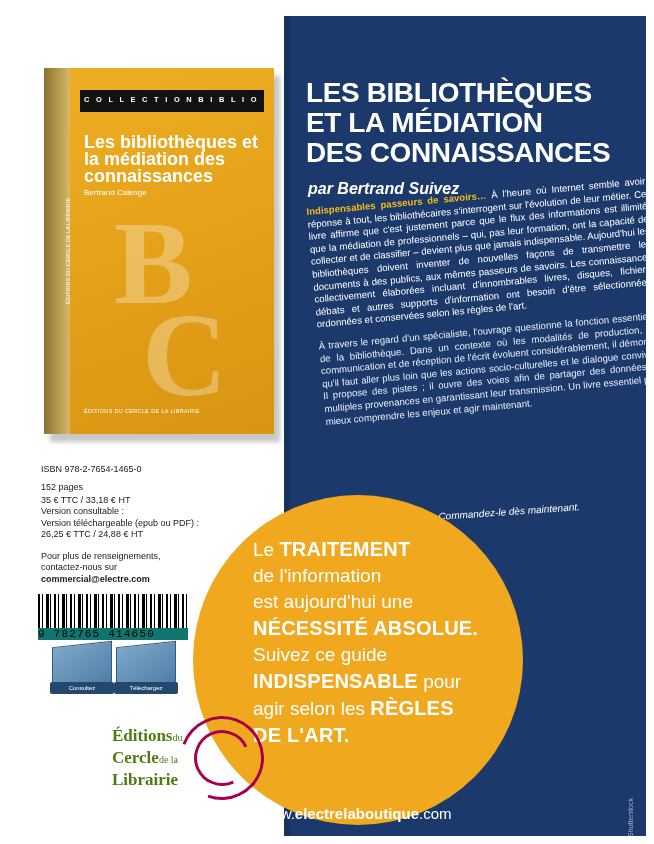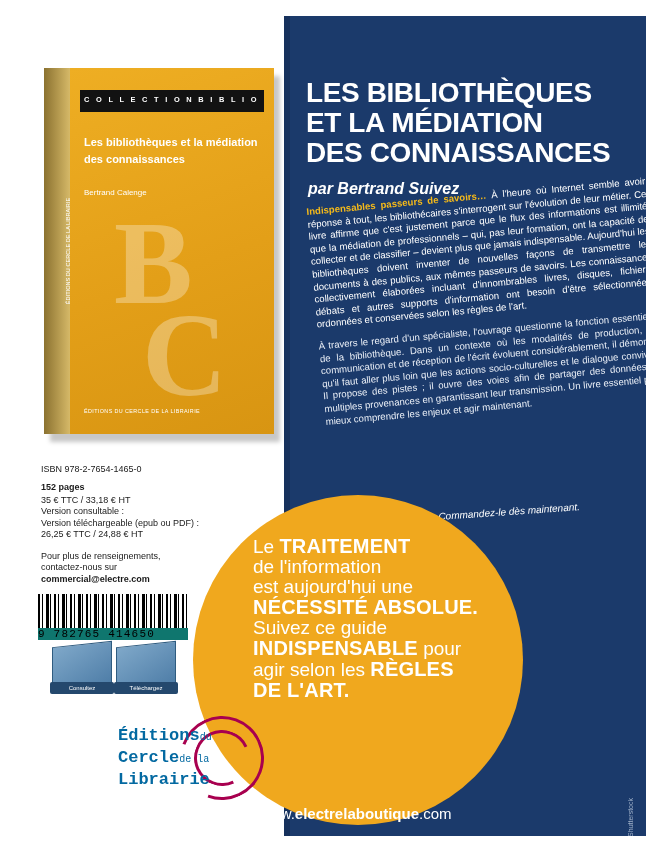--- a/index.html
+++ b/index.html
@@ -98,21 +98,21 @@
     border-radius:50%;
     background:#f0a81e;
     box-shadow:0 0 0 0 rgba(0,0,0,0);
   }
   .circle-text{
     position:absolute;
     left:245px;top:528px;
     width:265px;
     color:#ffffff;
     font-size:19px;
-    line-height:20px;
+    line-height:26px;
     font-weight:bold;
   }
   .circle-text .reg{font-weight:normal;}
   .circle-text .sc{
     font-weight:bold;
     font-size:20px;
     letter-spacing:0.2px;
   }
   
   .url{
@@ -166,21 +166,21 @@
     font-size:7.4px;
     letter-spacing:2.3px;
     font-weight:bold;
     white-space:nowrap;
     overflow:hidden;
   }
   .book-title{
     position:absolute;left:40px;top:66px;width:176px;
     color:#ffffff;
     font-weight:bold;
-    font-size:11px;
+    font-size:18px;
     line-height:17px;
   }
   .book-author{
     position:absolute;left:40px;top:120px;
     color:#ffffff;
     font-size:8px;
   }
   .bc-mono{
     position:absolute;left:44px;top:150px;
     width:190px;height:200px;
@@ -210,21 +210,21 @@
     white-space:nowrap;
     text-align:center;
   }
   
   .isbn{
     position:absolute;left:33px;top:456px;
     font-size:9px;color:#1a1a1a;
   }
   .pages{
     position:absolute;left:33px;top:474px;
-    font-size:9px;color:#1a1a1a;font-weight:bold;text-align:center;
+    font-size:9px;color:#1a1a1a;font-weight:normal;text-align:center;
   }
   .prices{
     position:absolute;left:33px;top:487px;width:230px;
     font-size:9px;color:#1a1a1a;line-height:11.4px;
   }
   .contact{
     position:absolute;left:33px;top:543px;width:230px;
     font-size:9px;color:#1a1a1a;line-height:11.4px;
   }
   .contact b{font-weight:bold;}
@@ -290,23 +290,23 @@
   }
   .logo .ring2{
     position:absolute;left:86px;top:16px;
     width:50px;height:50px;
     border-radius:50%;
     border:3px solid #a8004f;
     border-right-color:transparent;
     transform:rotate(20deg);
   }
   .logo-text{
-    position:absolute;left:10px;top:12px;width:120px;
-    color:#0369a1;
-    font-family:Liberation Mono, monospace;
+    position:absolute;left:4px;top:12px;width:120px;
+    color:#4d7c0f;
+    font-family:Liberation Serif, serif;
     font-size:17px;
     line-height:20px;
     font-weight:bold;
   }
   .logo-text .small{
     font-size:10px;
     font-weight:normal;
   }
 </style>
 </head>

